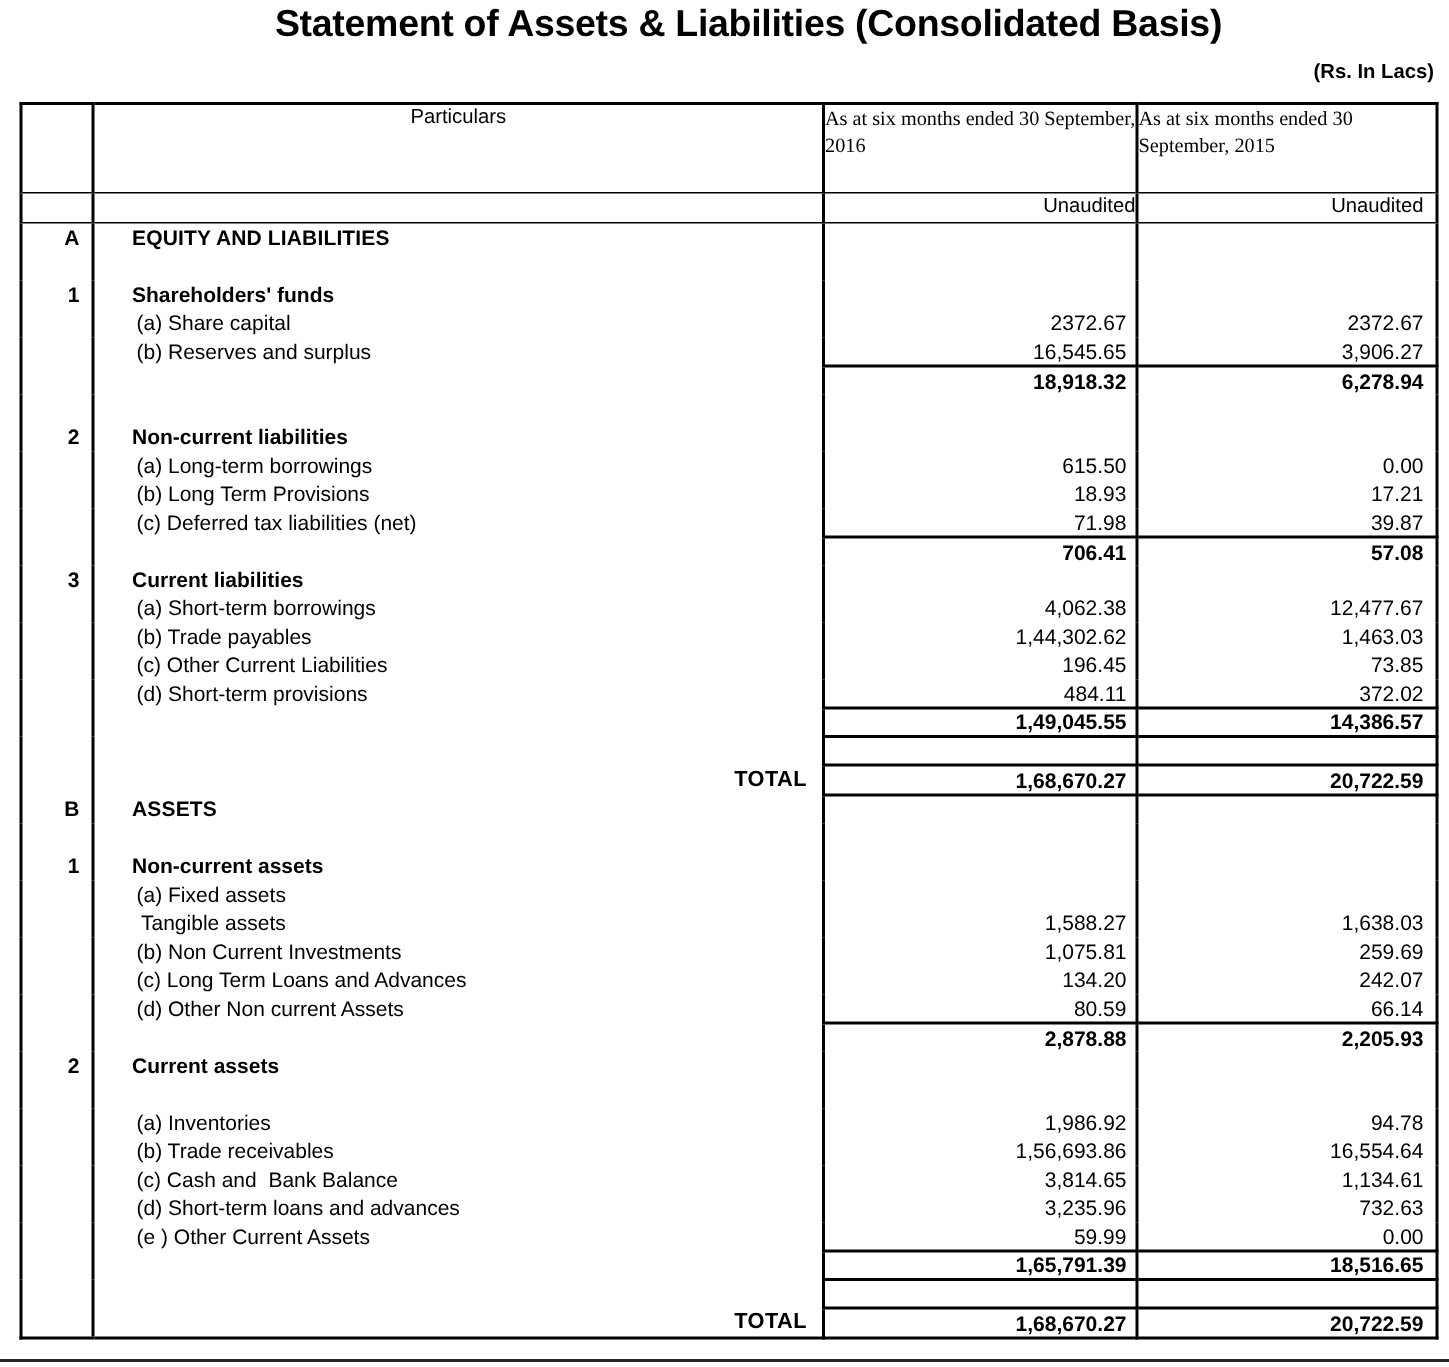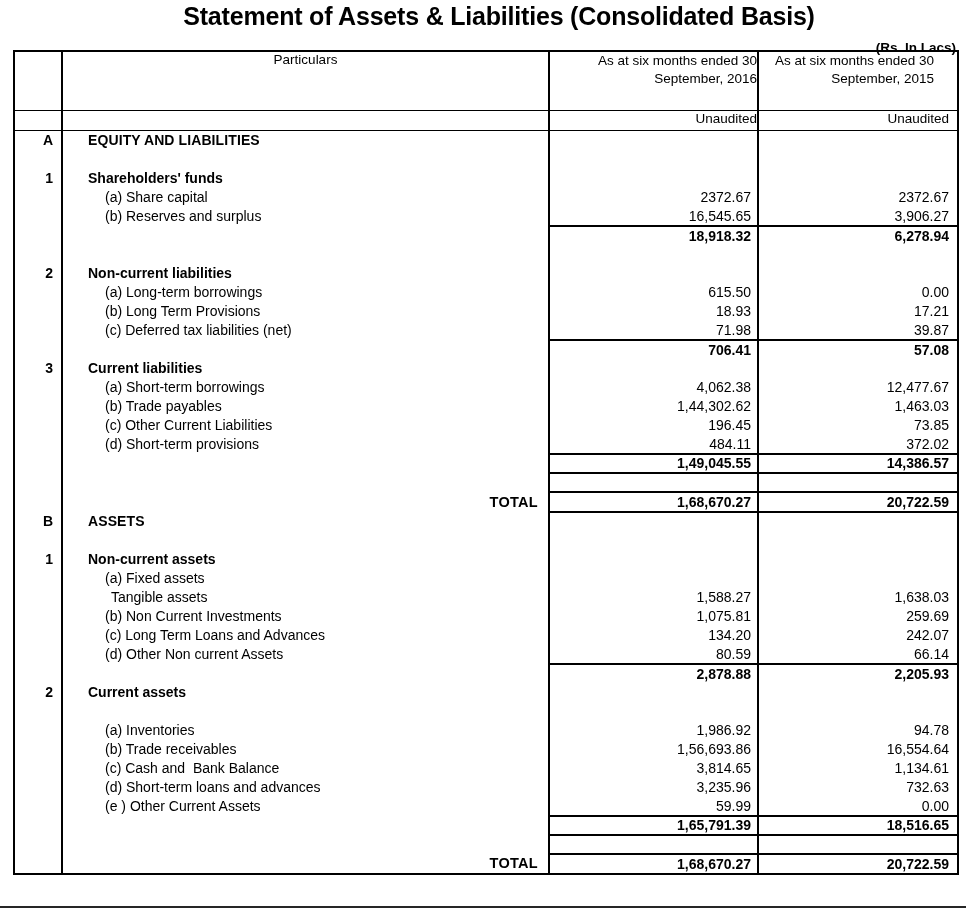--- a/index.html
+++ b/index.html
@@ -42,21 +42,21 @@
     top: 40px;
     font-size: 13.5px;
     font-weight: bold;
     white-space: nowrap;
   }
 
   
   .tbl {
     position: absolute;
     left: 13px;
-    top: 50px;
+    top: 68px;
     width: 944px;
     border-collapse: collapse;
     table-layout: fixed;
     font-size: 13px;
   }
   .tbl td, .tbl th {
     padding: 0;
     margin: 0;
     vertical-align: top;
     font-weight: normal;
@@ -78,27 +78,28 @@
 
   
   .hdr-cell {
     text-align: center;
     font-weight: bold;
     font-size: 13.5px;
     height: 58px;
     vertical-align: middle;
   }
   .hdr-period {
-    text-align: right;
+    text-align: left;
     font-weight: bold;
     font-size: 13.5px;
     height: 58px;
     vertical-align: middle;
     padding-right: 6px;
     line-height: 1.35;
+    font-family: Liberation Serif, serif;
   }
   .hdr-period.pad-more { padding-right: 23px; }
 
   .subhdr-blank { height: 19px; }
   .subhdr-val {
     height: 19px;
     text-align: right;
     font-weight: bold;
     font-size: 13.5px;
     padding-right: 6px;
@@ -119,22 +120,22 @@
     vertical-align: middle;
   }
   td.part {
     padding-left: 25px;
     font-size: 14px;
     vertical-align: middle;
     white-space: pre;
   }
   td.part.bold  { font-weight: bold; }
   td.part.caps  { font-weight: bold; letter-spacing: 0.1px; }
-  td.part.ind1  { padding-left: 42px; }
-  td.part.ind2  { padding-left: 48px; }
+  td.part.ind1  { padding-left: 28px; }
+  td.part.ind2  { padding-left: 31px; }
   td.part.total {
     text-align: right;
     padding-right: 10px;
     font-weight: bold;
     font-size: 14.5px;
     letter-spacing: 0.3px;
   }
 
   td.val {
     text-align: right;

